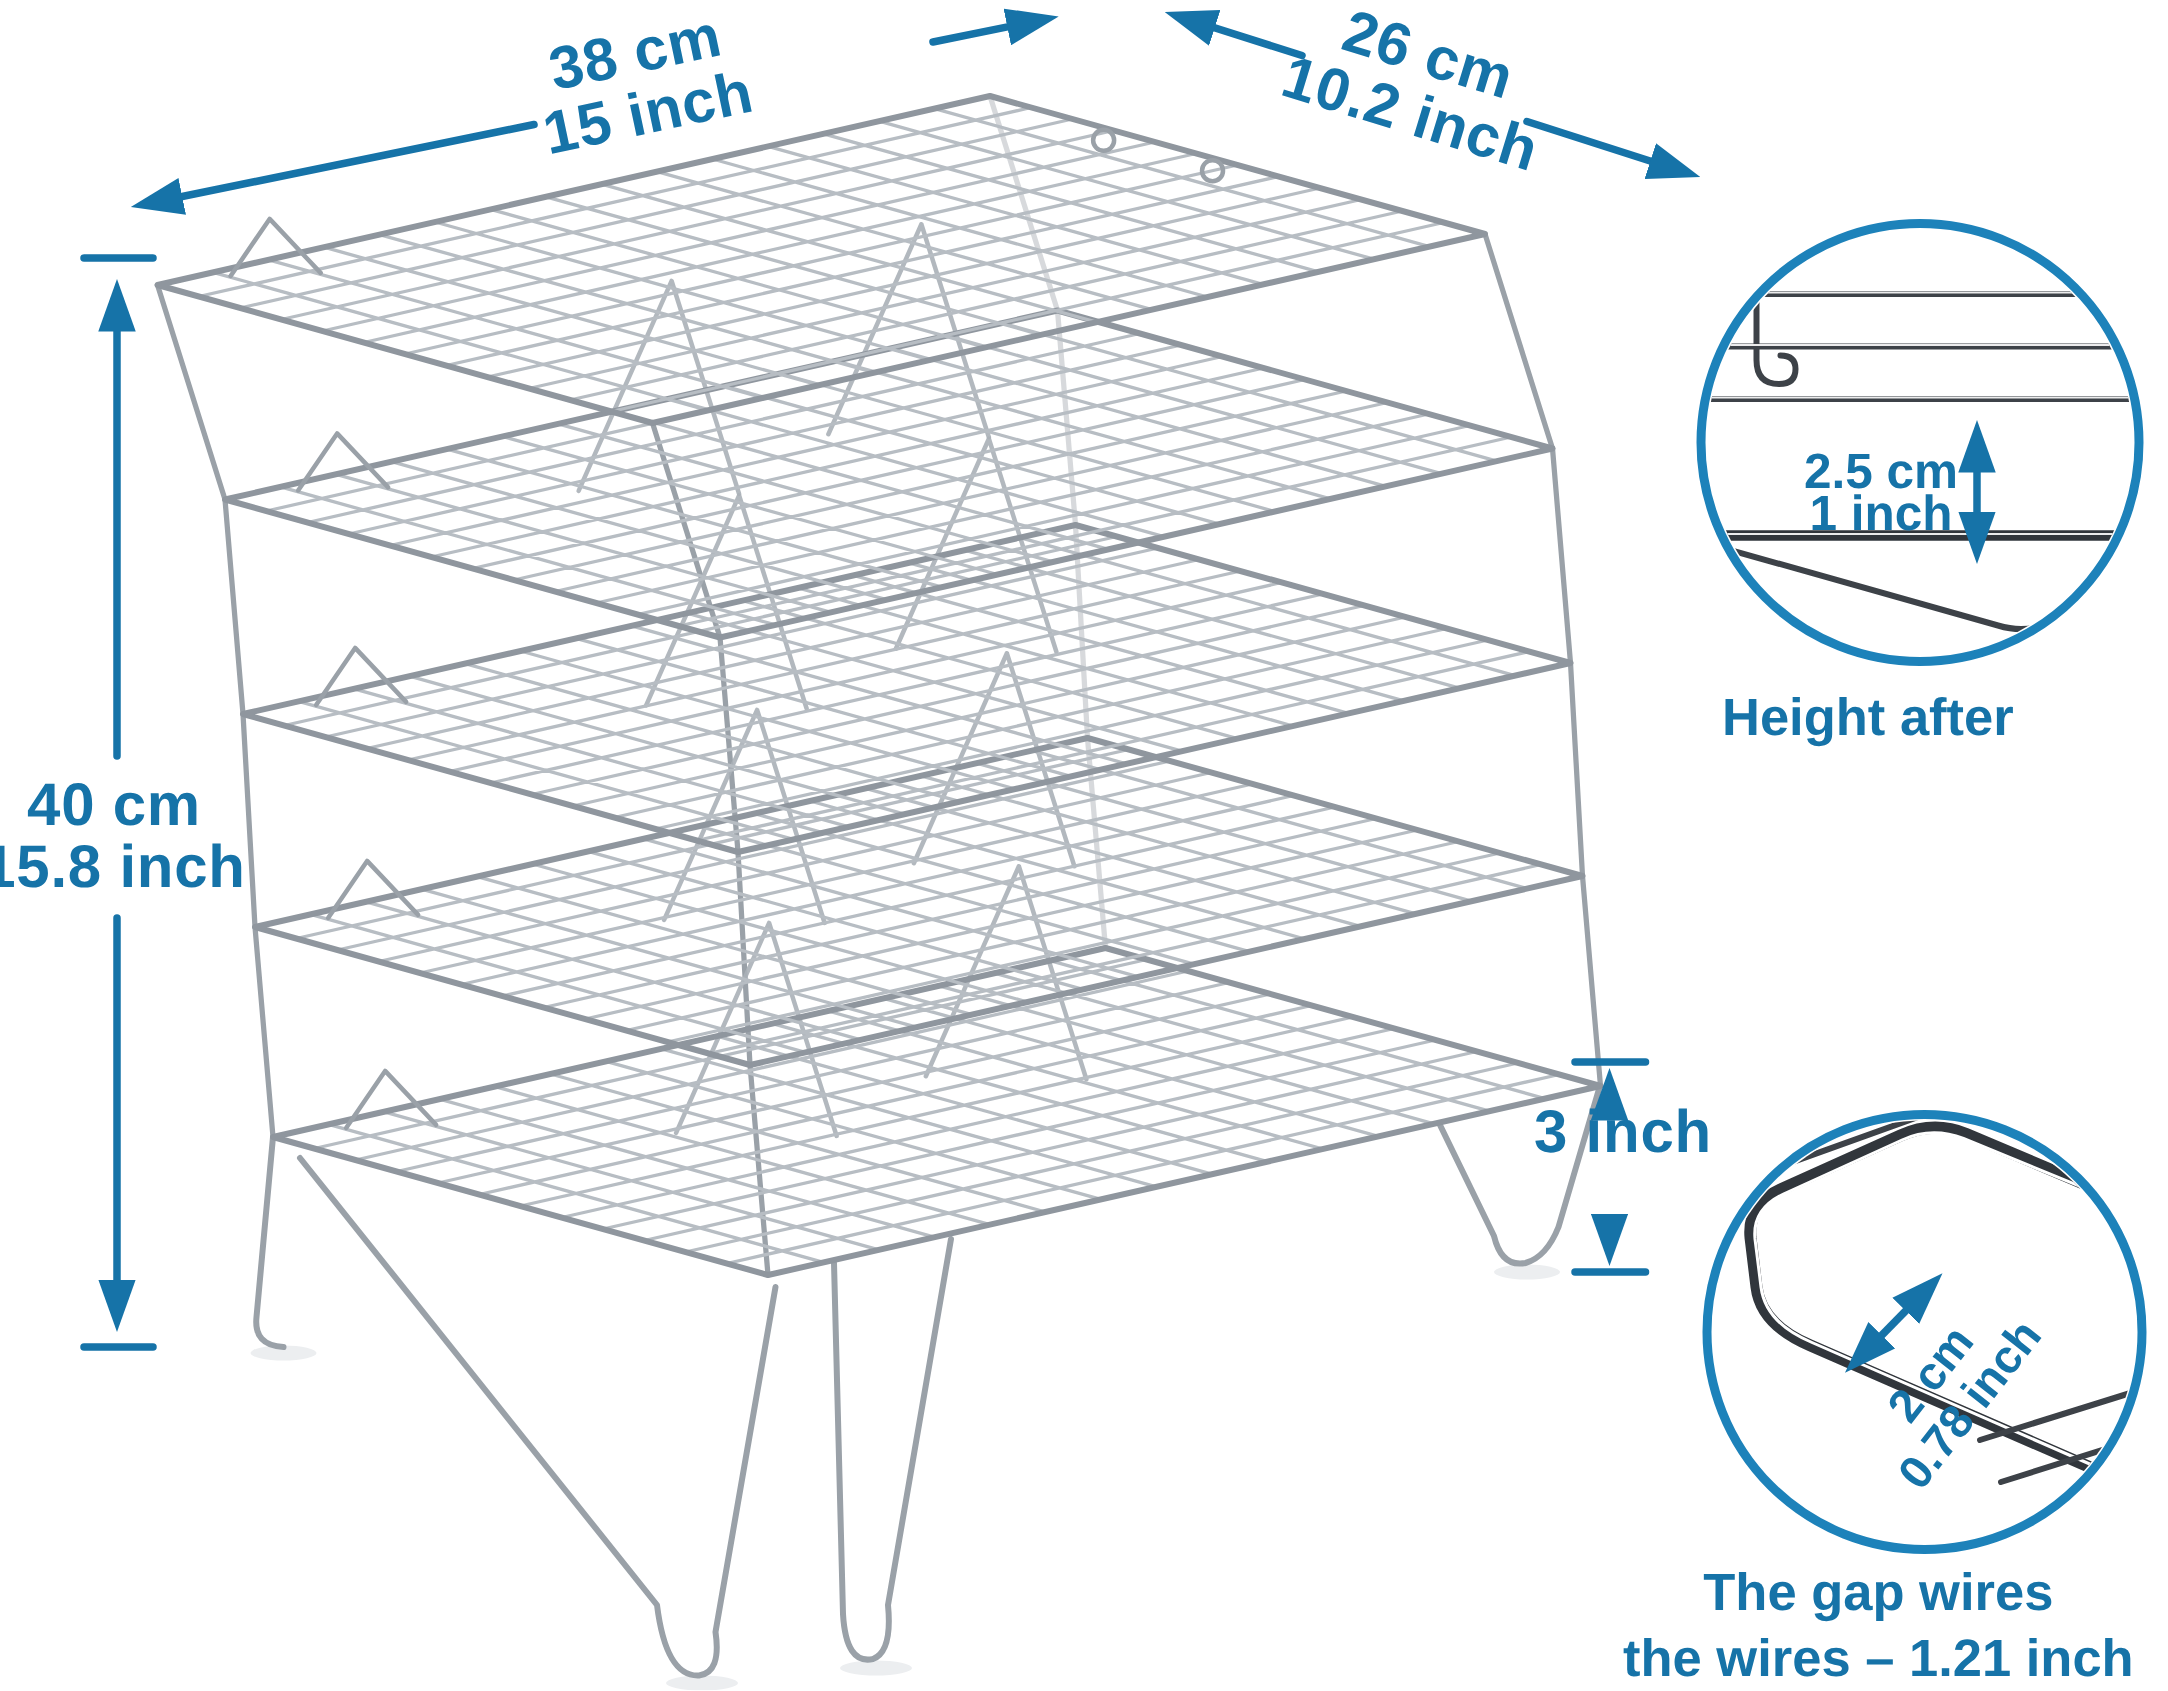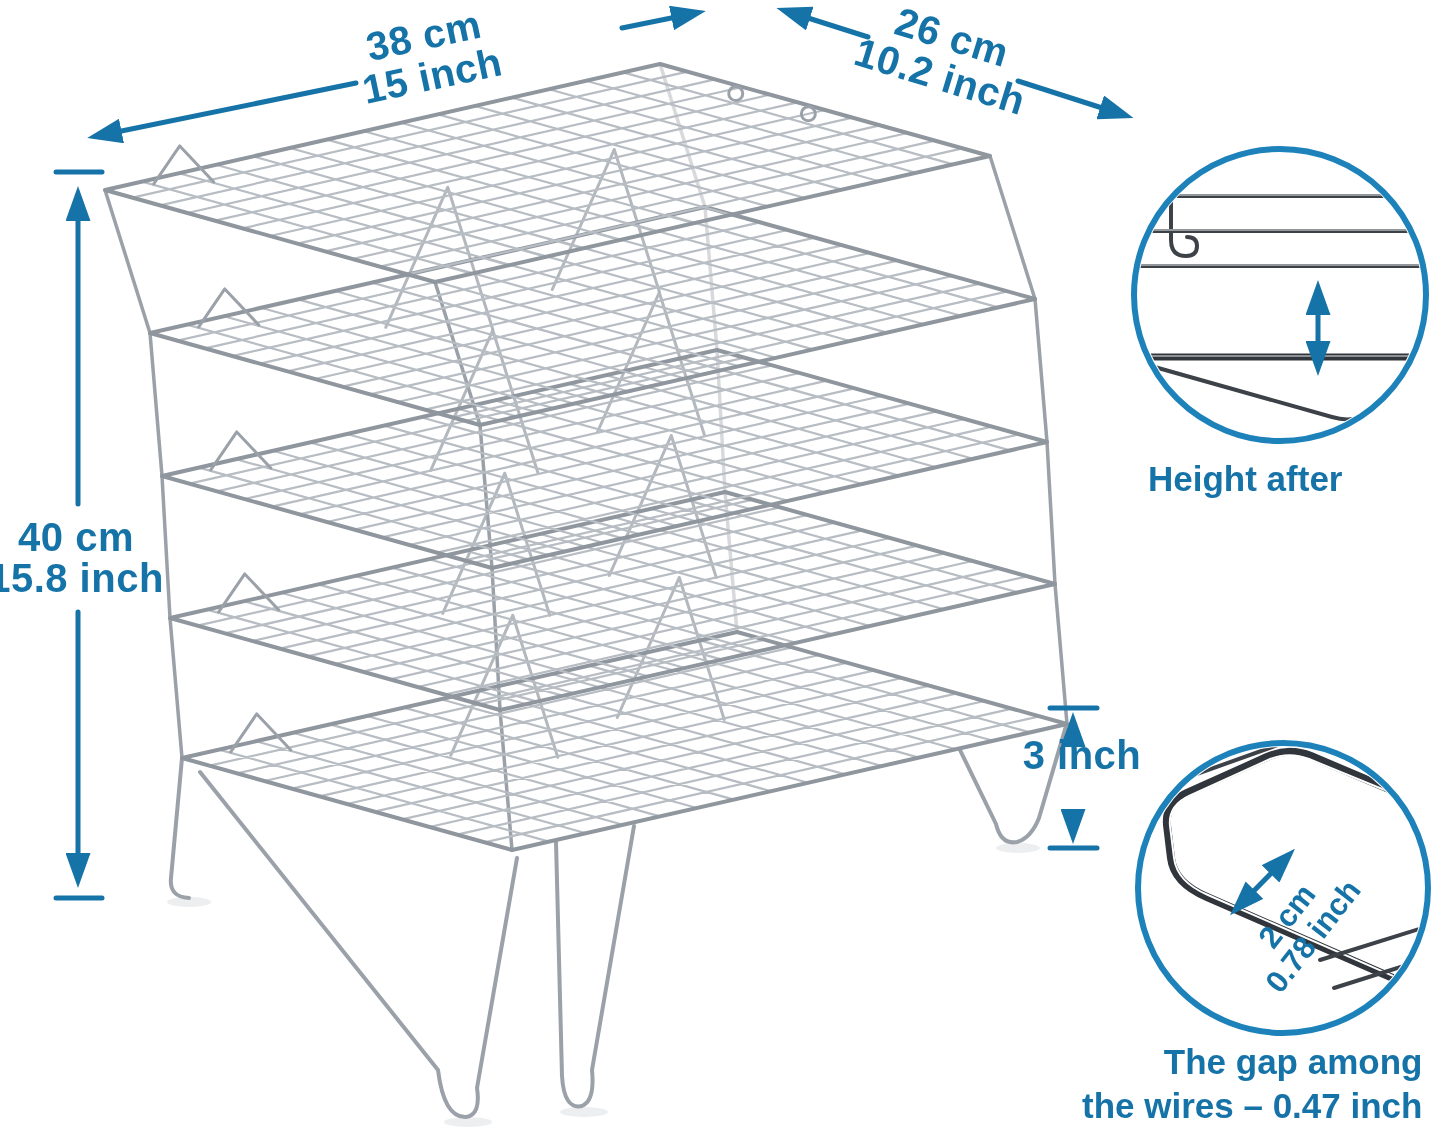--- a/index.html
+++ b/index.html
@@ -8,21 +8,21 @@
   svg.art{position:absolute;left:0;top:0}
   .lbl{position:absolute;color:#1673a8;font-weight:700;text-align:center;white-space:nowrap}
   .dim{font-size:40px;line-height:41px;letter-spacing:.5px}
   #lbl-length{left:328px;top:15px;width:200px;transform:rotate(-12deg)}
   #lbl-depth{left:846px;top:16px;width:200px;transform:rotate(17deg)}
   #lbl-height{left:-19px;top:517px;width:190px}
   #lbl-gap{left:1002px;top:735px;width:160px}
   #lbl-fold{left:1179px;top:300px;width:150px;font-size:33px;line-height:28px}
   #lbl-wiregap{left:1190px;top:893px;width:220px;font-size:31px;line-height:33px;transform:rotate(-52deg)}
   .caption{position:absolute;color:#1673a8;font-weight:700;font-size:35px;line-height:45px;
-           text-align:right;white-space:nowrap}
+           text-align:center;white-space:nowrap}
   #cap-fold{left:1148px;top:456px}
   #cap-wire{left:1082px;top:1040px;line-height:44px}
 </style>
 </head>
 <body>
 
 <div class="canvas">
 
   <svg class="art" width="1445" height="1127" viewBox="0 0 1445 1127">
     <defs>
@@ -163,28 +163,32 @@
 
   <div class="lbl dim" id="lbl-height">
     <div>40 cm</div>
     <div>15.8 inch</div>
   </div>
 
   <div class="lbl dim" id="lbl-gap">
     <div>3 inch</div>
   </div>
 
+  <div class="lbl" id="lbl-fold">
+    <div>2.5 cm</div>
+    <div>1 inch</div>
+  </div>
 
   <div class="lbl" id="lbl-wiregap">
     <div>2 cm</div>
     <div>0.78 inch</div>
   </div>
 
   <div class="caption" id="cap-fold">
     <div>Height after</div>
   </div>
 
   <div class="caption" id="cap-wire">
-    <div>The gap among</div>
-    <div>the wires – 0.47 inch</div>
+    <div>The gap wires</div>
+    <div>the wires – 1.21 inch</div>
   </div>
 
 </div>
 
 </body></html>

